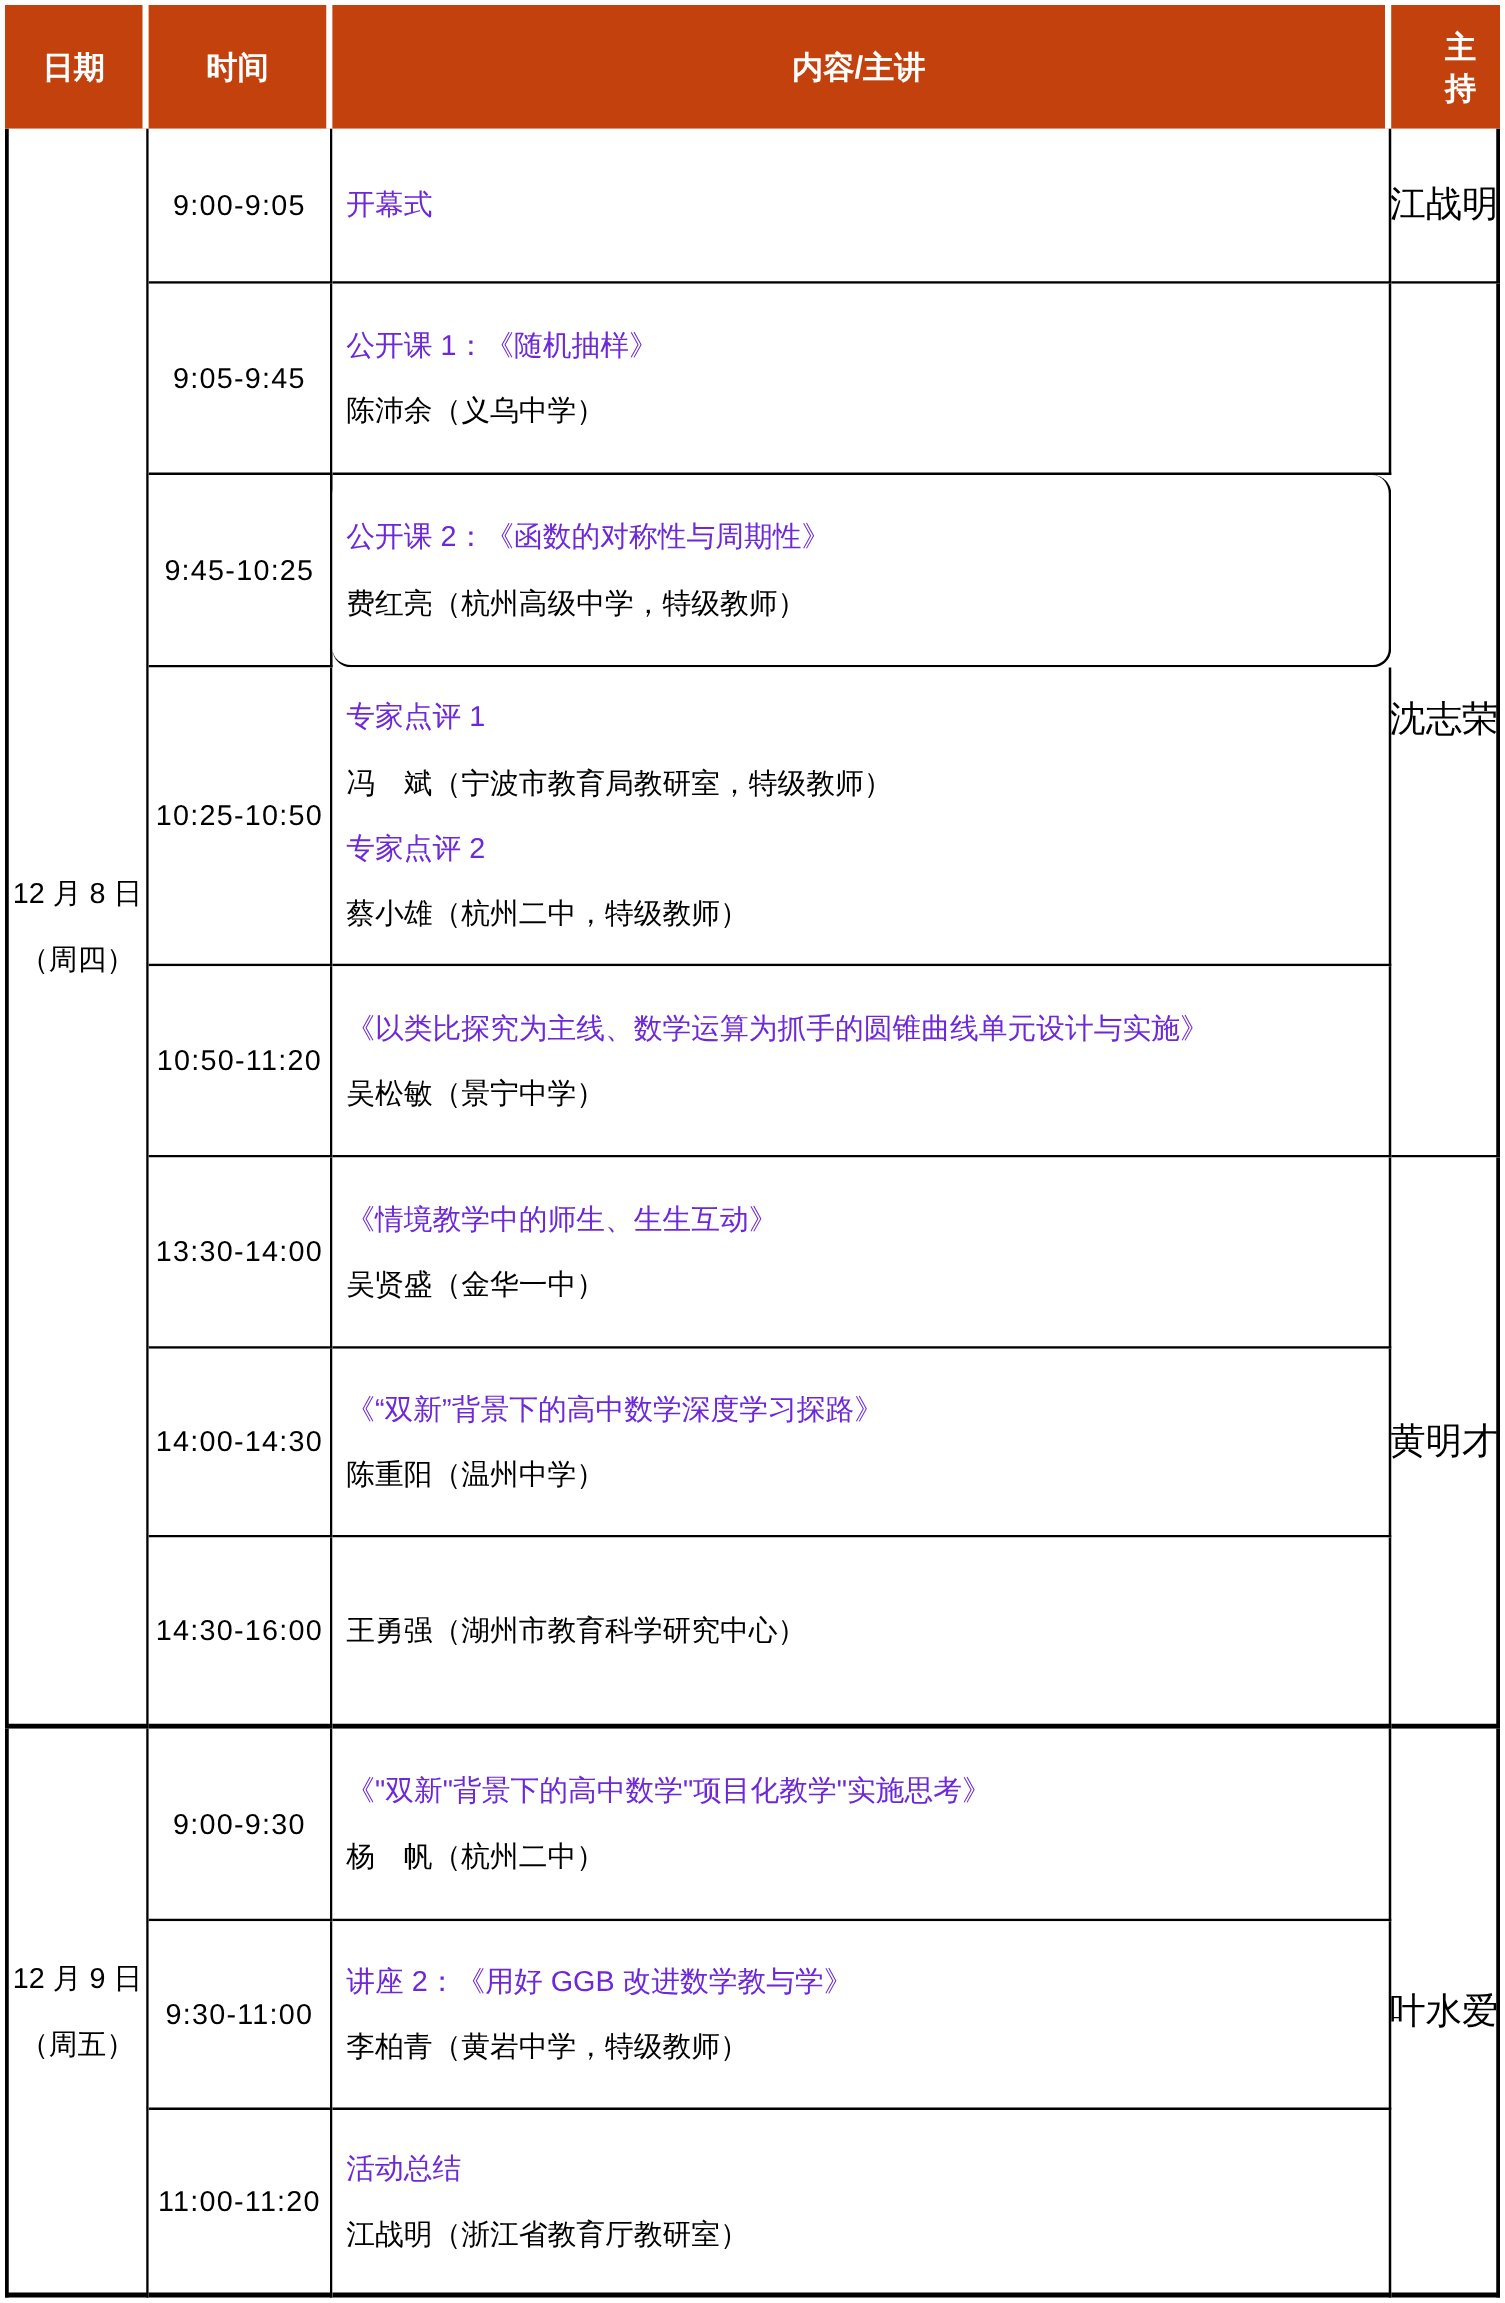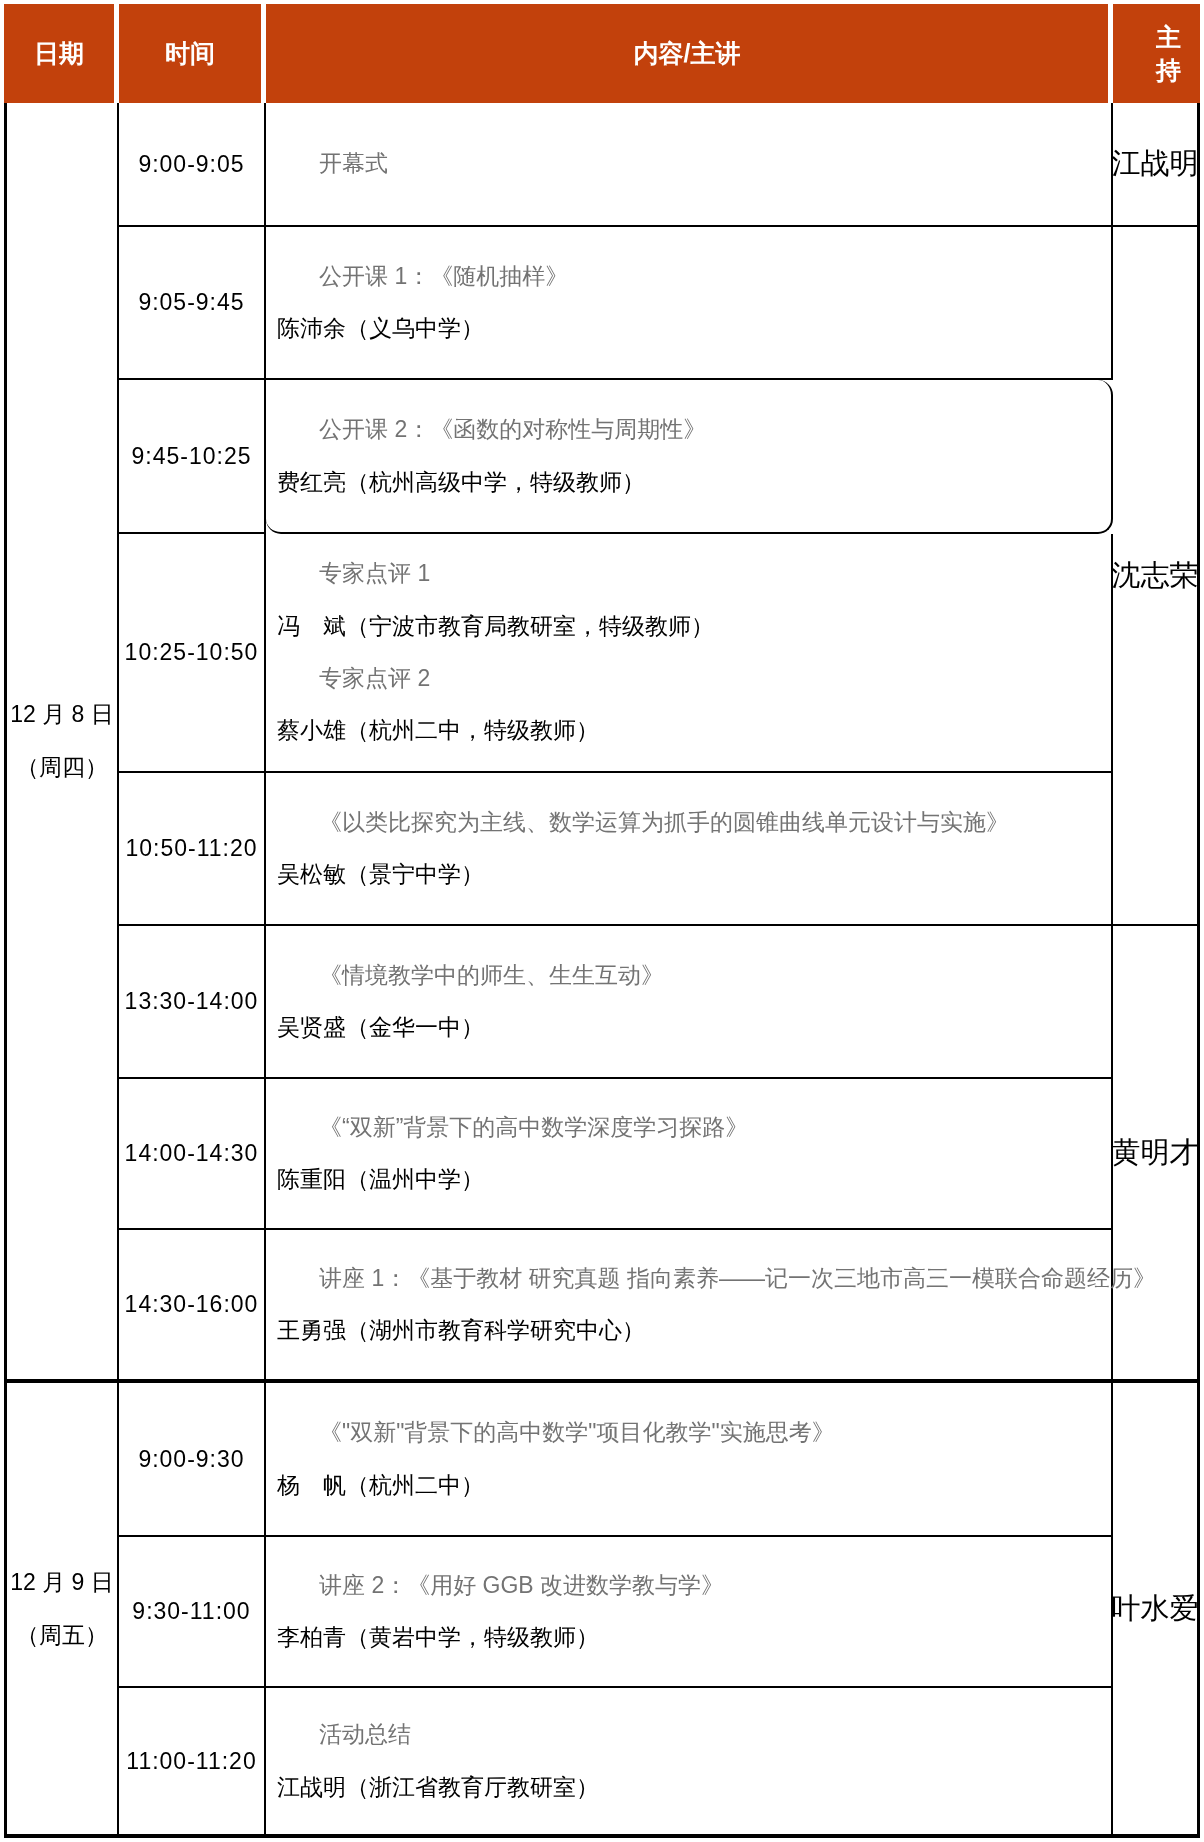--- a/index.html
+++ b/index.html
@@ -50,21 +50,21 @@
   }
   .contentcell {
     display: flex;
     flex-direction: column;
     justify-content: center;
     align-items: flex-start;
     padding-left: 11px;
     gap: 27px;
   }
   .line { font-size: 23px; line-height: 1.1; white-space: nowrap; }
-  .title   { color: #737373; margin-left: 42px; }
+  .title   { color: #6d28d9; }
   .speaker { color: #000000; }
   .datecell {
     display: flex;
     flex-direction: column;
     justify-content: center;
     align-items: center;
     gap: 22px;
     font-size: 23px;
     color: #000000;
     white-space: nowrap;
@@ -173,21 +173,20 @@
       </div>
     <div class="cell contentcell" style="grid-column:3; grid-row:8;">
       <div class="line title">《“双新”背景下的高中数学深度学习探路》</div>
       <div class="line speaker">陈重阳（温州中学）</div>
     </div>
 
     <div class="cell timecell thick" style="grid-column:2; grid-row:9;">
         <span>14:30-16:00</span>
       </div>
     <div class="cell contentcell thick" style="grid-column:3; grid-row:9;">
-      <div class="line title">讲座 1：《基于教材 研究真题 指向素养——记一次三地市高三一模联合命题经历》</div>
       <div class="line speaker">王勇强（湖州市教育科学研究中心）</div>
     </div>
 
     <div class="cell timecell" style="grid-column:2; grid-row:10;">
         <span>9:00-9:30</span>
       </div>
     <div class="cell contentcell" style="grid-column:3; grid-row:10;">
       <div class="line title">《"双新"背景下的高中数学"项目化教学"实施思考》</div>
       <div class="line speaker">杨　帆（杭州二中）</div>
     </div>

